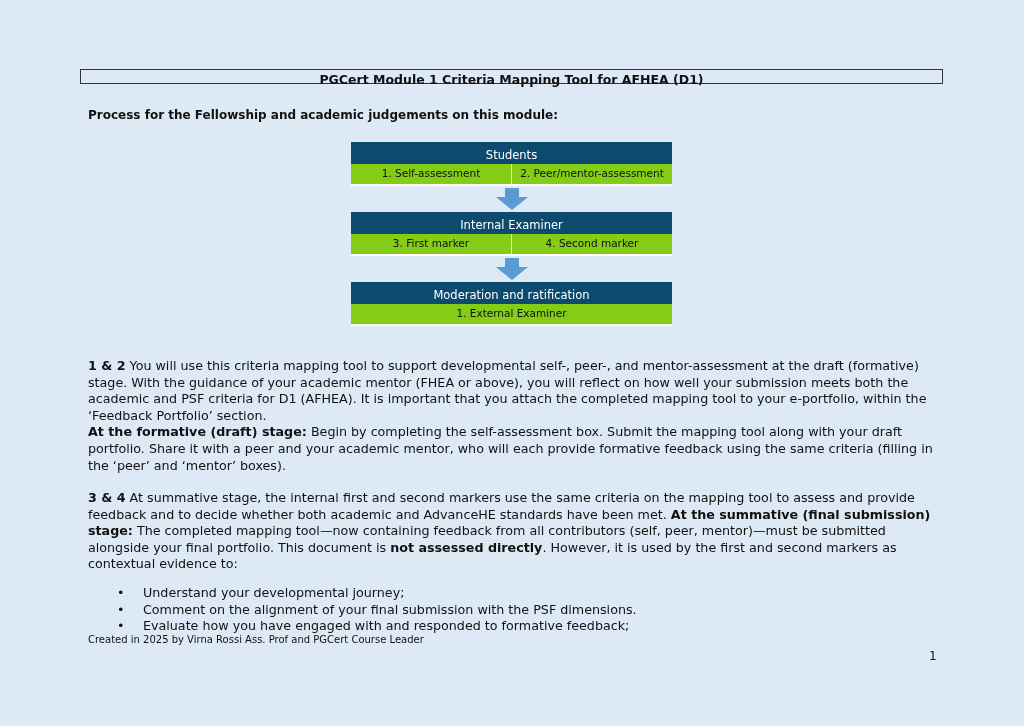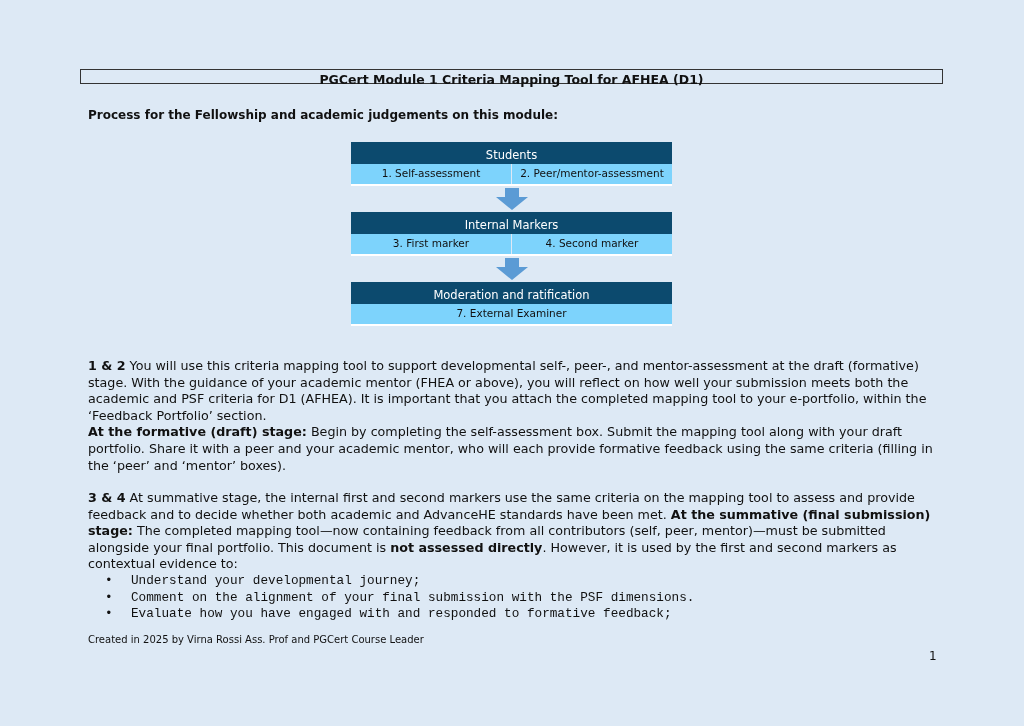--- a/index.html
+++ b/index.html
@@ -17,35 +17,35 @@
   }
   .subhead {
     position:absolute; left:88px; top:108px;
     font-weight:bold; font-size:12px;
   }
   .diagram { position:absolute; left:351px; top:142px; width:321px; }
   .stage-head {
     background:#0c4a6e; color:#fff; text-align:center;
     font-size:11.5px; height:22px; line-height:26px;
   }
-  .stage-row { display:flex; height:20px; background:#7dd3fc; border-bottom:2px solid #fff; }
+  .stage-row { display:flex; height:20px; background:#84cc16; border-bottom:2px solid #fff; }
   .stage-cell {
     flex:1; text-align:center; font-size:10.5px; line-height:19px; color:#111;
   }
   .stage-cell + .stage-cell { border-left:1px solid #dfe8f4; }
   .arrow-wrap { height:26px; position:relative; }
   .arrow {
     position:absolute; left:145px; top:2px; width:32px; height:22px;
   }
   .body-text {
     position:absolute; left:88px; width:860px; font-size:12.7px; line-height:16.6px;
   }
   .p1 { top:358px; }
   .p2 { top:490px; }
-  .body-text ul { margin:0; padding-left:43px; list-style:none;font-family:Liberation Mono, monospace; }
+  .body-text ul { margin:12px; padding-left:43px; list-style:none; }
   .body-text li { position:relative; }
   .body-text li::before {
     content:"\2022"; position:absolute; left:-26px;
   }
   .footer-note {
     position:absolute; left:88px; top:634px; font-size:10px;
   }
   .page-num {
     position:absolute; left:929px; top:649px; font-size:12px;
   }
@@ -64,35 +64,35 @@
       <div class="stage-cell">1. Self-assessment</div>
       <div class="stage-cell">2. Peer/mentor-assessment</div>
     </div>
   </div>
   <div class="arrow-wrap">
     <svg class="arrow" viewBox="0 0 32 22">
       <polygon points="9,0 23,0 23,9 32,9 16,22 0,9 9,9" fill="#5b9bd5"></polygon>
     </svg>
   </div>
   <div class="stage">
-    <div class="stage-head">Internal Markers</div>
+    <div class="stage-head">Internal Examiner</div>
     <div class="stage-row">
       <div class="stage-cell">3. First marker</div>
       <div class="stage-cell">4. Second marker</div>
     </div>
   </div>
   <div class="arrow-wrap">
     <svg class="arrow" viewBox="0 0 32 22">
       <polygon points="9,0 23,0 23,9 32,9 16,22 0,9 9,9" fill="#5b9bd5"></polygon>
     </svg>
   </div>
   <div class="stage">
     <div class="stage-head">Moderation and ratification</div>
     <div class="stage-row">
-      <div class="stage-cell">7. External Examiner</div>
+      <div class="stage-cell">1. External Examiner</div>
     </div>
   </div>
 </div>
 
 <div class="body-text p1">
   <b>1 &amp; 2</b><span> You will use this criteria mapping tool to support developmental self-, peer-, and mentor-assessment at the draft (formative) stage. With the guidance of your academic mentor (FHEA or above), you will reflect on how well your submission meets both the academic and PSF criteria for D1 (AFHEA). It is important that you attach the completed mapping tool to your e-portfolio, within the ‘Feedback Portfolio’ section.</span><br>
   <b>At the formative (draft) stage:</b><span> Begin by completing the self-assessment box. Submit the mapping tool along with your draft portfolio. Share it with a peer and your academic mentor, who will each provide formative feedback using the same criteria (filling in the ‘peer’ and ‘mentor’ boxes).</span>
 </div>
 
 <div class="body-text p2">

